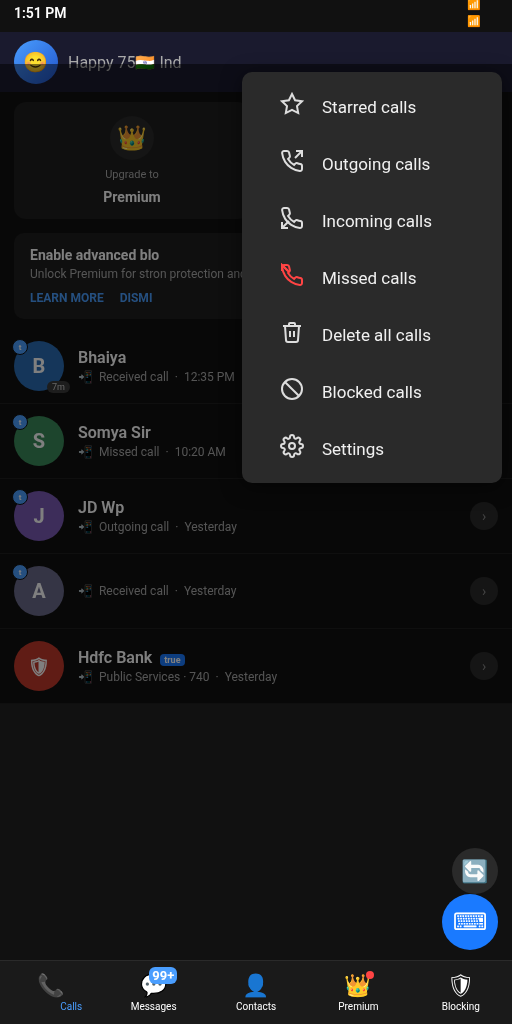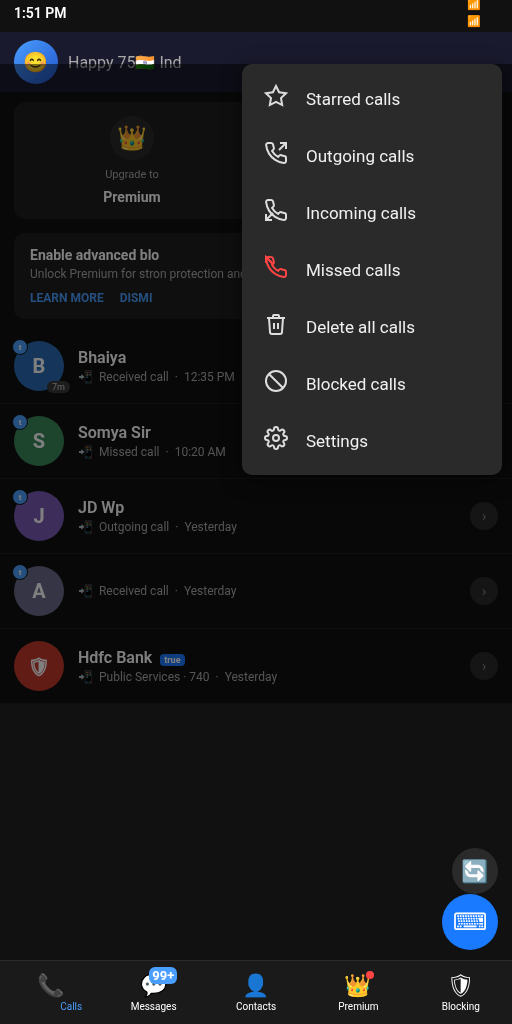--- a/index.html
+++ b/index.html
@@ -274,25 +274,25 @@
       position: absolute;
       top: 32px;
       right: 0;
       left: 0;
       bottom: 0;
       background: rgba(0,0,0,0.5);
       z-index: 50;
     }
     .dropdown-menu {
       position: absolute;
-      top: 32px;
+      top: 40px;
       right: 10px;
       background: #2a2a2a;
       border-radius: 10px;
-      padding: 6px 0;
+      padding: 6px 16px;
       width: 260px;
       z-index: 60;
       box-shadow: 0 4px 20px rgba(0,0,0,0.5);
     }
     .dropdown-item {
       display: flex;
       align-items: center;
       padding: 14px 20px;
       gap: 16px;
       cursor: pointer;

